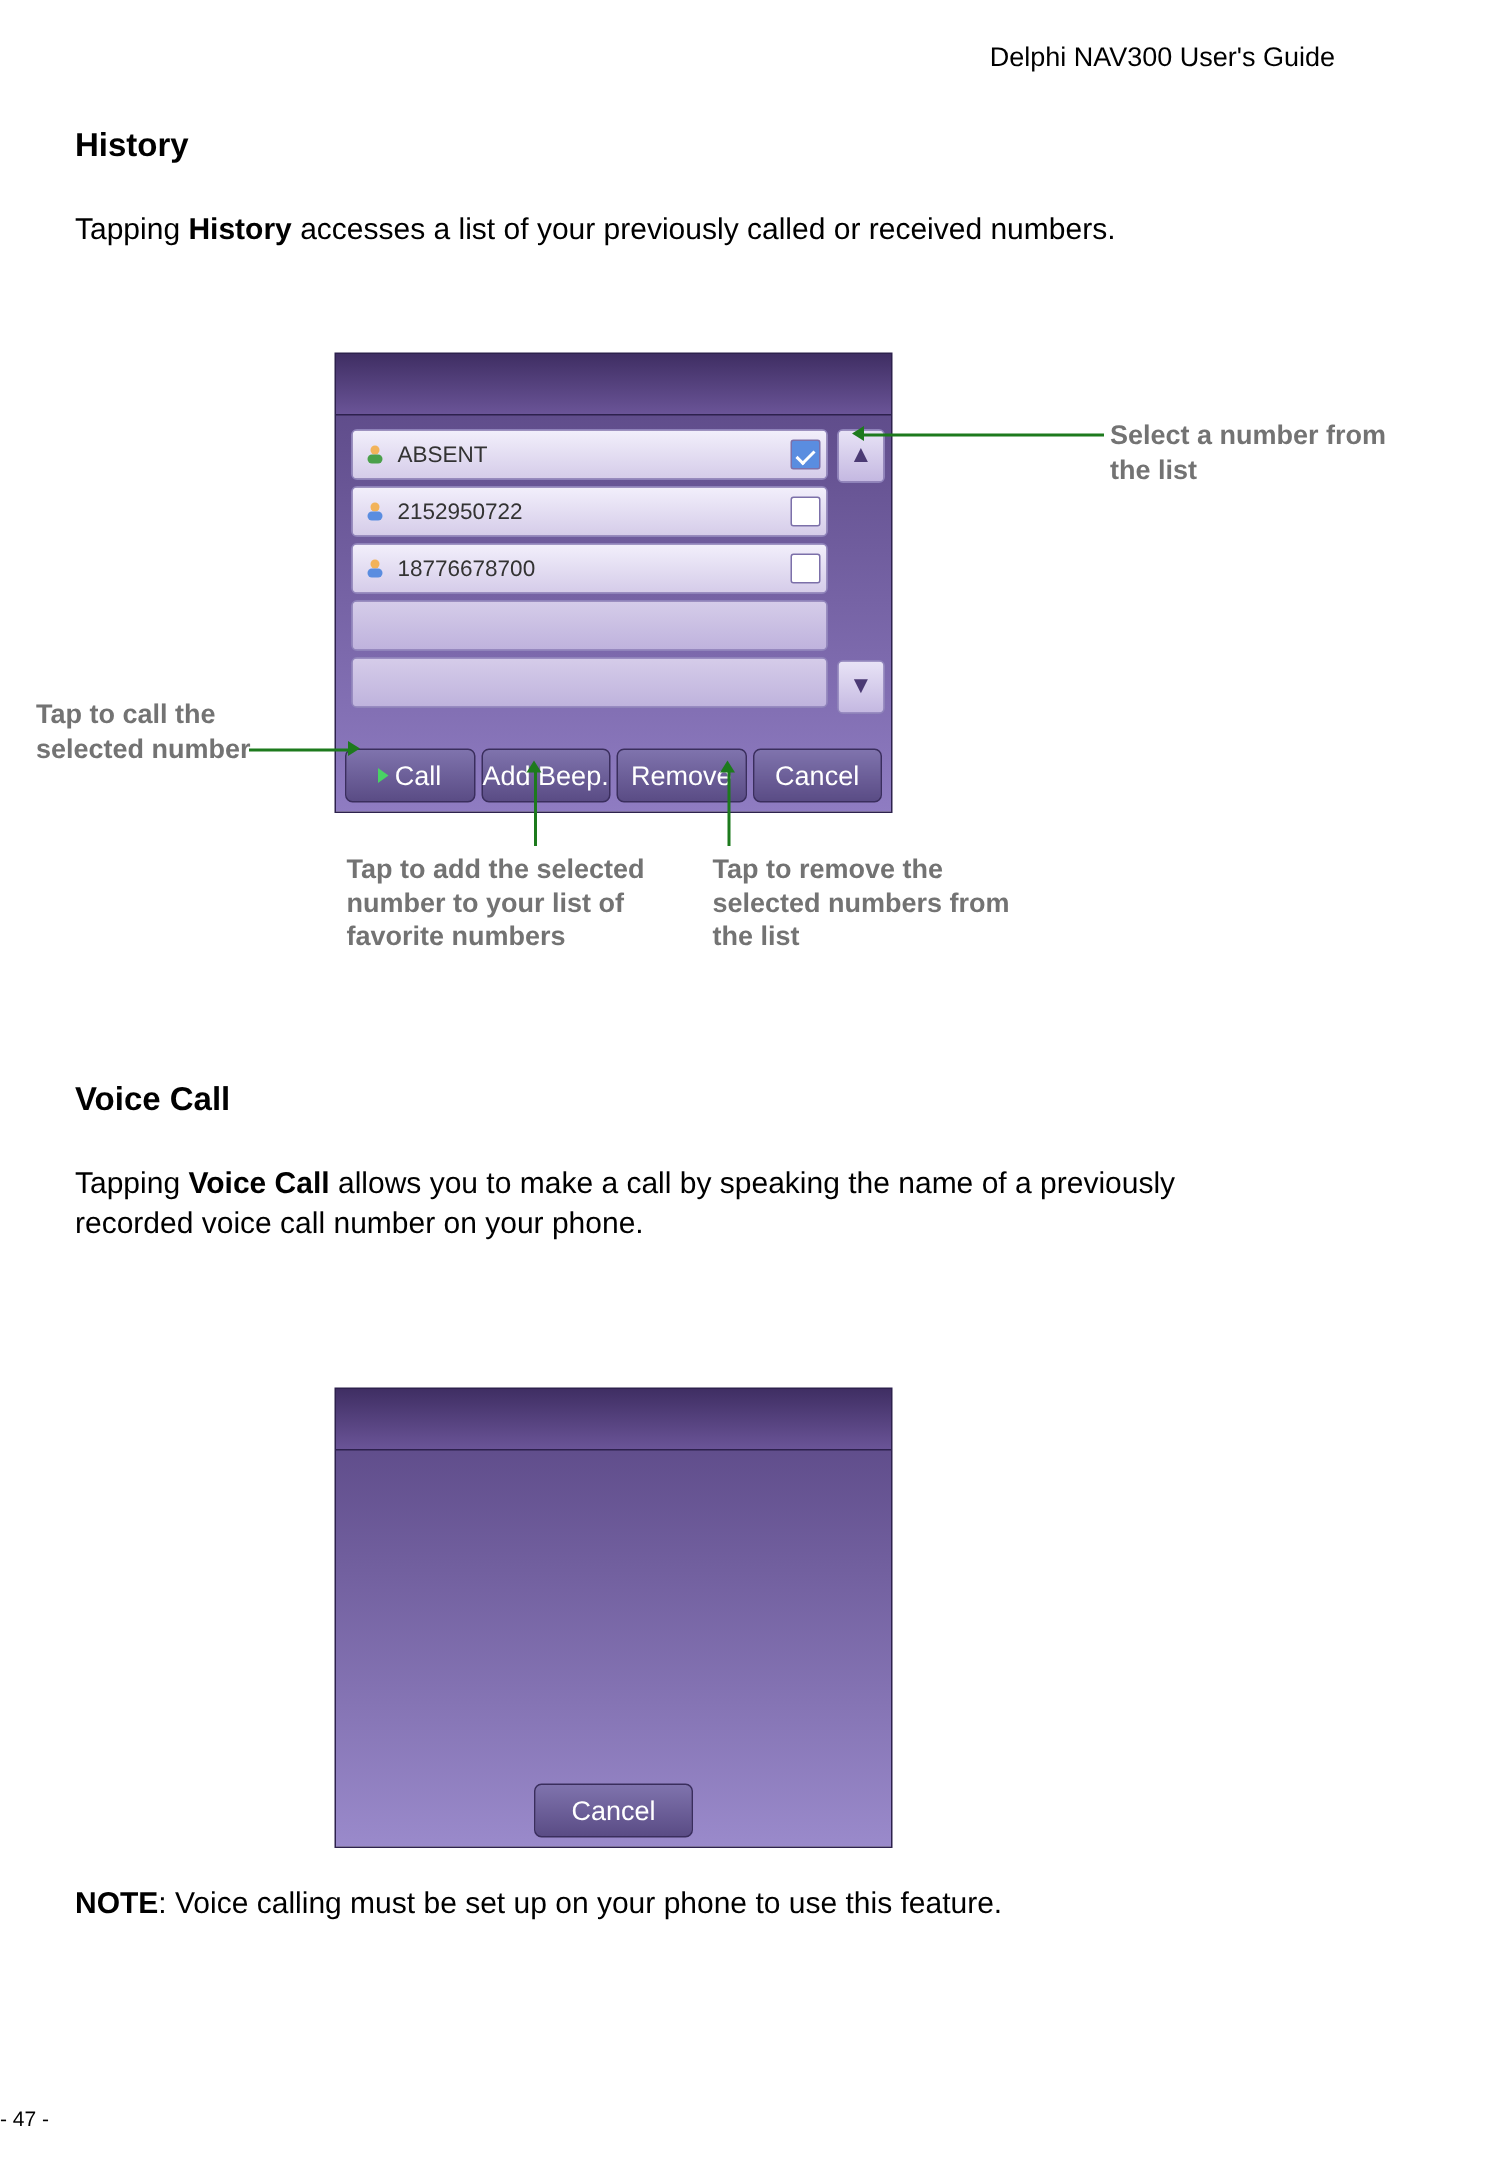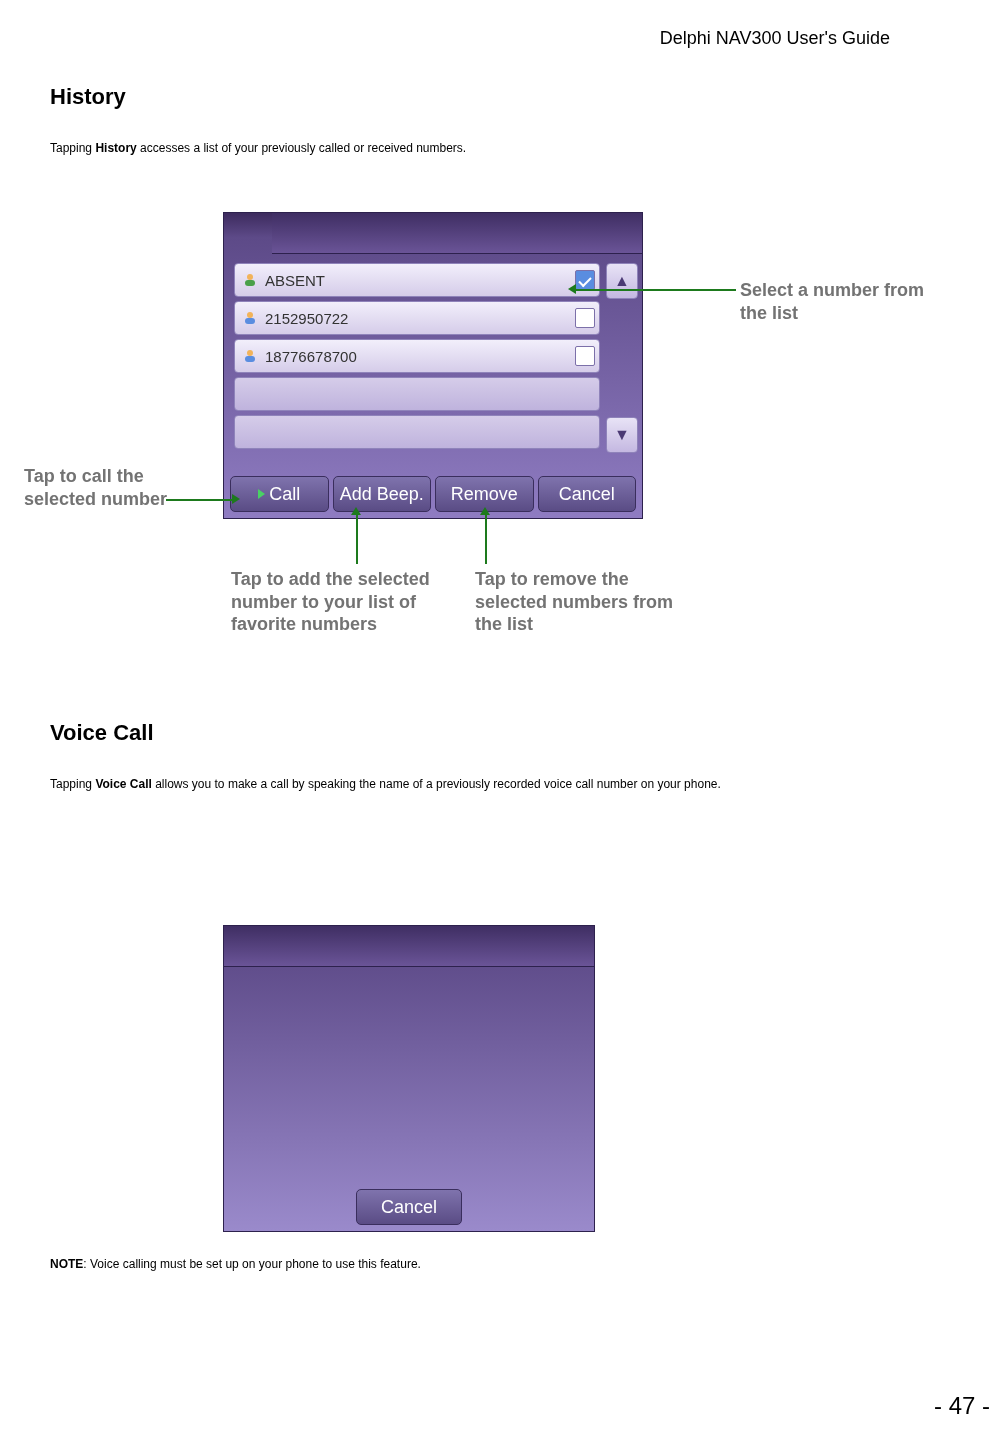--- a/index.html
+++ b/index.html
@@ -23,21 +23,21 @@
     left: 50px;
     top: 84px;
     width: 890px;
   }
   h2.sec {
     font-size: 22px;
     font-weight: bold;
     margin: 0 0 30px 0;
   }
   p.body {
-    font-size: 12px;
+    font-size: 20px;
     line-height: 1.35;
     margin: 0 0 30px 0;
   }
   .bold { font-weight: bold; }
   .callout {
     color: #737373;
     font-weight: bold;
     font-size: 18px;
     line-height: 1.25;
     position: absolute;
@@ -60,26 +60,25 @@
     width: 0; height: 0;
     border-left: 5px solid transparent;
     border-right: 5px solid transparent;
     border-bottom: 8px solid #1d7a1d;
   }
 
   
   .shot1 {
     position: absolute;
     left: 223px;
-    top: 212px;
+    top: 235px;
     width: 370px;
     height: 305px;
     background: linear-gradient(180deg,#3d2b5e 0%, #5d4a88 8%, #8f7cc2 100%);
     border: 1px solid #2d214d;
-    padding-left: 48px;
   }
   .shot1 .topbar {
     height: 40px;
     background: linear-gradient(180deg,#3f2e63,#6a5497);
     border-bottom: 1px solid #2d214d;
   }
   .shot1 .listarea {
     position: absolute;
     left: 10px; top: 50px;
     right: 42px; bottom: 50px;
@@ -195,22 +194,22 @@
     left: 0; right: 0; bottom: 6px;
     display: flex;
     justify-content: center;
   }
   .shot2 .pbtn { flex: 0 0 104px; height: 34px; }
 
   .pageno {
     position: absolute;
     bottom: 28px;
     left: 0; right: 0;
-    text-align: right;
-    font-size: 24px;
+    text-align: left;
+    font-size: 14px;
   }
 </style>
 </head>
 <body>
 
 <div class="header">Delphi NAV300 User's Guide</div>
 
 <div class="content">
   <h2 class="sec">History</h2>
   <p class="body">

